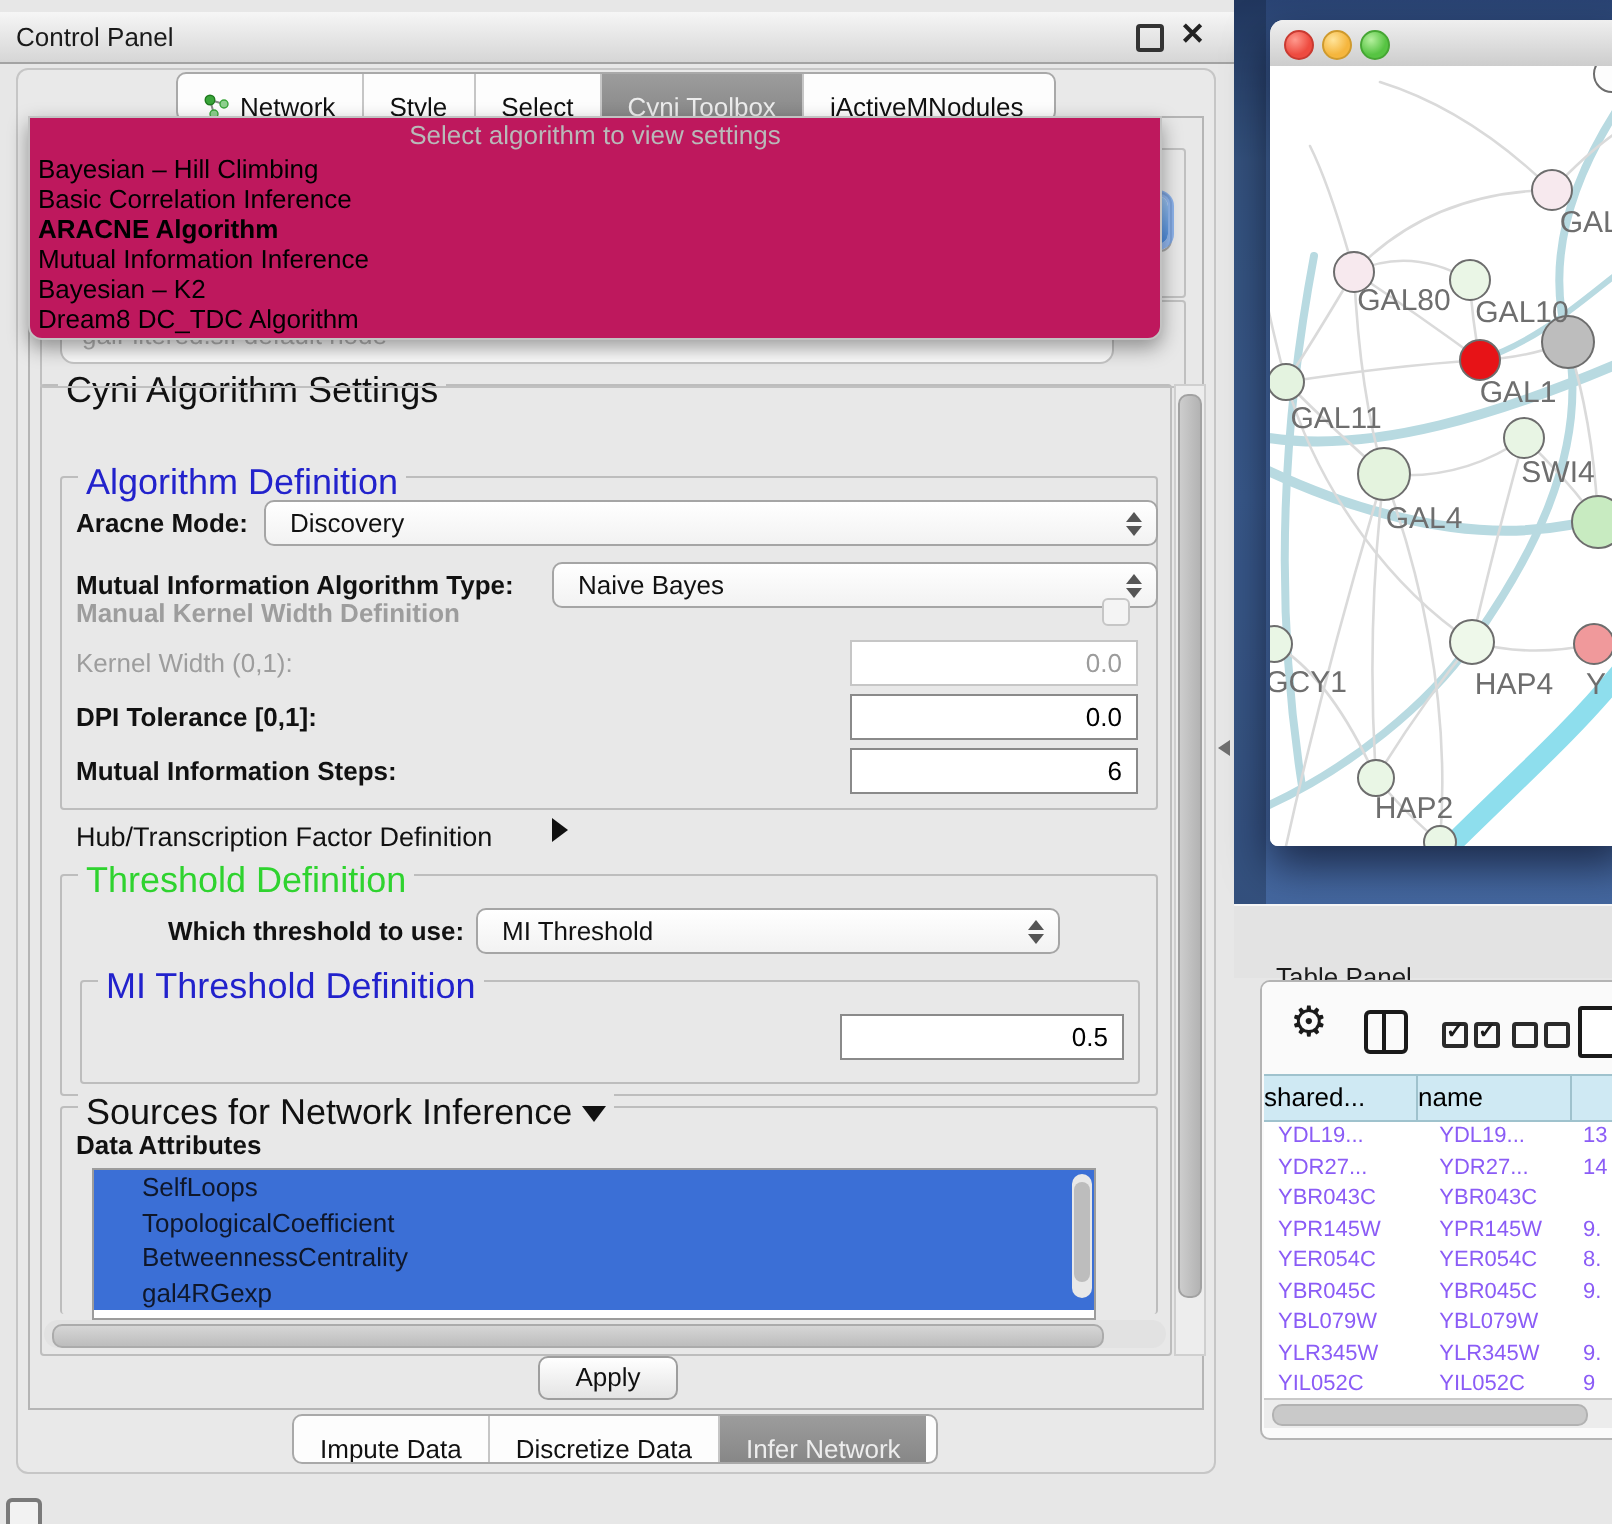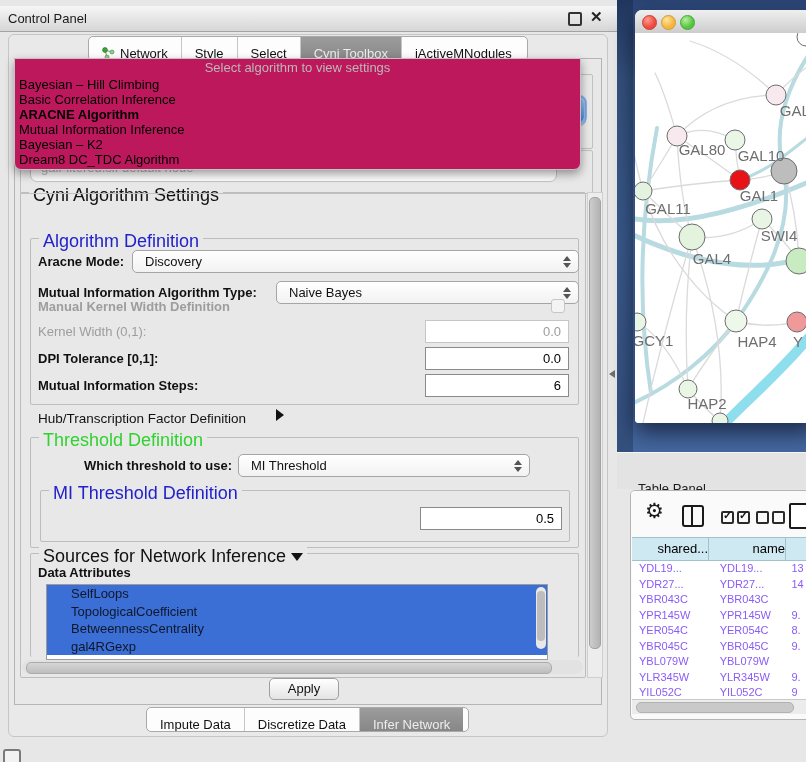--- a/index.html
+++ b/index.html
@@ -116,21 +116,21 @@
   .gear{position:absolute;left:14px;top:8px;font-size:21px;color:#1a1a1a;}
   .cols-ic{position:absolute;left:51px;top:14px;width:18px;height:18px;border:2px solid #1a1a1a;border-radius:3px;}
   .cols-ic::after{content:"";position:absolute;left:7px;top:0;width:2px;height:100%;background:#1a1a1a;}
   .cb{display:inline-block;width:9px;height:9px;border:2px solid #2a2a2a;border-radius:2px;margin-right:3px;position:relative;}
   .cb.on::after{content:"✓";position:absolute;left:0px;top:-4px;font-size:11px;font-weight:bold;color:#1a1a1a;}
   .cbpair{position:absolute;top:20px;}
   .page-ic{position:absolute;left:158px;top:12px;width:24px;height:22px;border:2px solid #1a1a1a;border-radius:2px;background:#fff;}
 
   .tbl{position:absolute;left:1px;top:46px;width:175px;}
   .tbl-head{display:flex;height:22px;background:#cfe9f3;border-top:1px solid #9fc2cd;border-bottom:1px solid #9fc2cd;}
-  .th{border-right:1px solid #9fc2cd;text-align:right;line-height:22px;font-size:13px;color:#000;overflow:hidden;white-space:nowrap;}
+  .th{border-right:1px solid #9fc2cd;text-align:left;line-height:22px;font-size:13px;color:#000;overflow:hidden;white-space:nowrap;}
   .tbl-body{height:139px;overflow:hidden;background:#fff;}
   .tr{display:flex;height:15.5px;line-height:15.5px;}
   .td{font-size:11px;color:#8b5cf6;white-space:nowrap;overflow:hidden;}
   .td.c1{width:76px;padding-left:7px;}
   .td.c2{width:69px;padding-left:7px;}
   .td.c3{width:16px;padding-left:5px;}
   .th.c1{width:76px;} .th.c2{width:76px;} .th.c3{flex:1;}
   .tp-hscroll{position:absolute;left:1px;top:208px;width:174px;height:14px;background:#ececec;border-top:1px solid #c9c9c9;}
   .tp-hthumb{position:absolute;left:4px;top:2px;width:156px;height:9px;background:#c9c9c9;border-radius:5px;border:1px solid #b2b2b2;}
 

